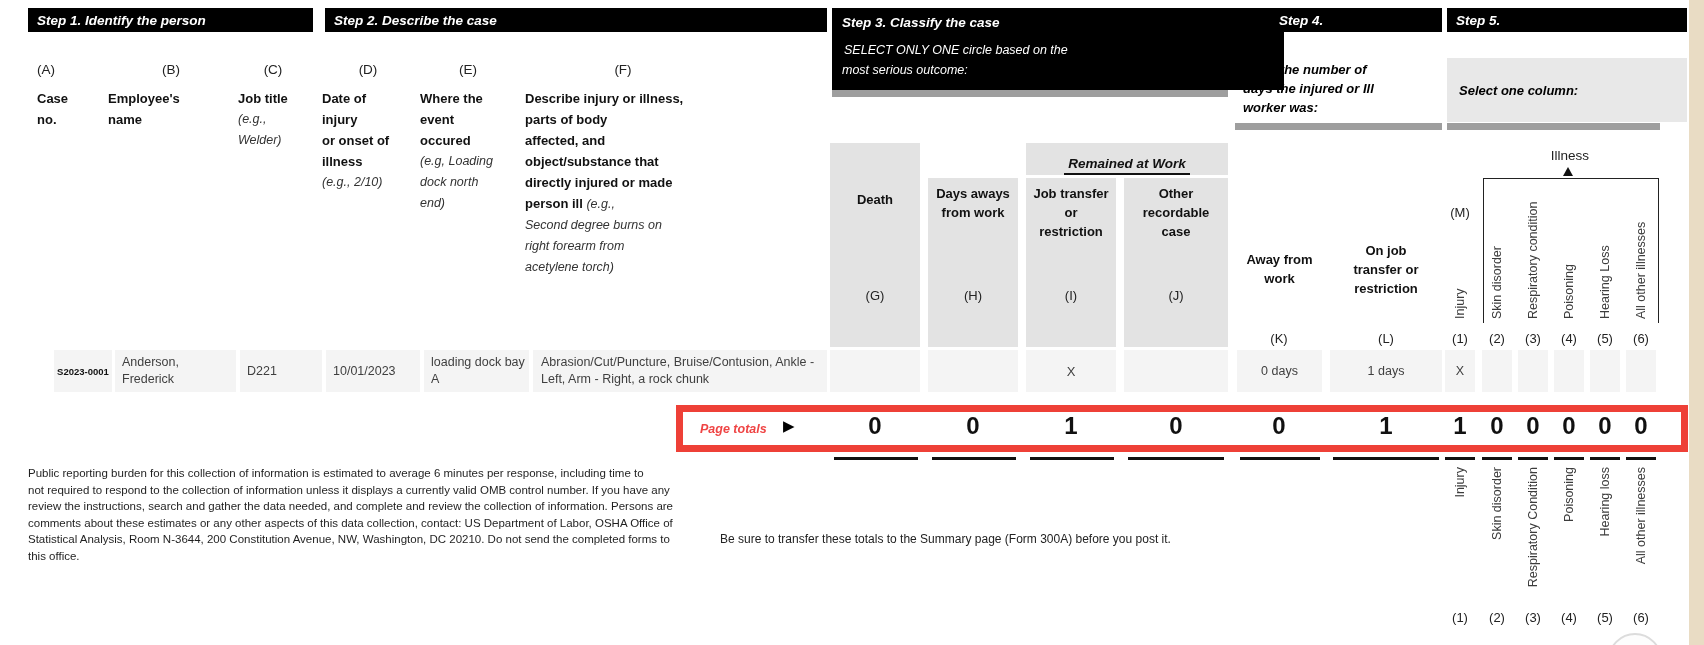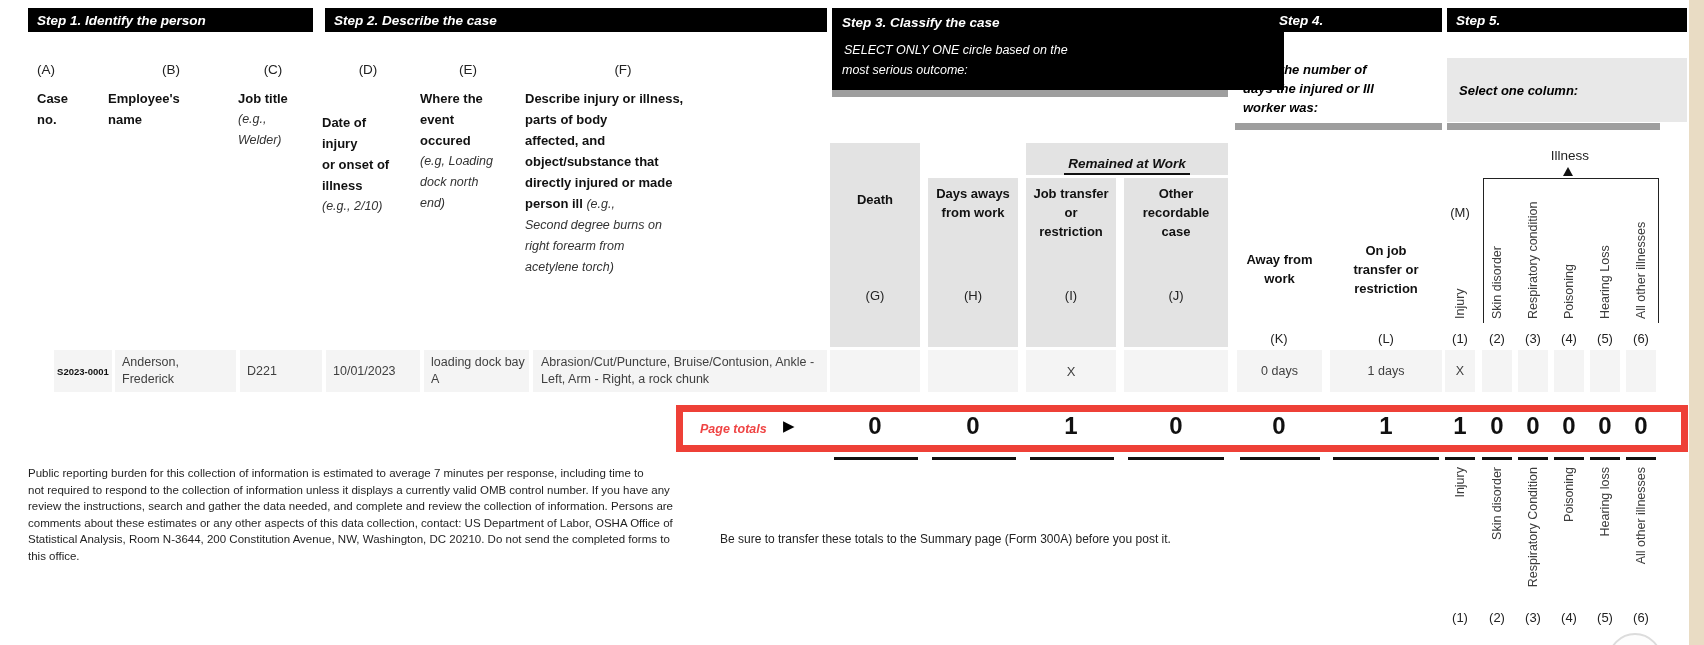--- a/index.html
+++ b/index.html
@@ -93,21 +93,21 @@
   </div>
   <div class="abs tl" style="left:108px;top:88px;width:90px;">
     <div>Employee's</div>
     <div>name</div>
   </div>
   <div class="abs tl" style="left:238px;top:88px;width:64px;">
     <div>Job title</div>
     <div class="ex">(e.g.,</div>
     <div class="ex">Welder)</div>
   </div>
-  <div class="abs tl" style="left:322px;top:88px;width:78px;margin-top:24px;">
+  <div class="abs tl" style="left:322px;top:88px;width:78px;">
     <div>Date of</div>
     <div>injury</div>
     <div>or onset of</div>
     <div>illness</div>
     <div class="ex">(e.g., 2/10)</div>
   </div>
   <div class="abs tl" style="left:420px;top:88px;width:90px;">
     <div>Where the</div>
     <div>event</div>
     <div>occured</div>
@@ -243,21 +243,21 @@
   <div class="rot-down" style="left:1634px;top:464px;"><span>All other illnesses</span></div>
 
   <div class="abs letterrow" style="left:1445px;top:610px;width:30px;">(1)</div>
   <div class="abs letterrow" style="left:1482px;top:610px;width:30px;">(2)</div>
   <div class="abs letterrow" style="left:1518px;top:610px;width:30px;">(3)</div>
   <div class="abs letterrow" style="left:1554px;top:610px;width:30px;">(4)</div>
   <div class="abs letterrow" style="left:1590px;top:610px;width:30px;">(5)</div>
   <div class="abs letterrow" style="left:1626px;top:610px;width:30px;">(6)</div>
 
   <div class="abs fineprint" style="left:28px;top:465px;">
-    <div>Public reporting burden for this collection of information is estimated to average 7 minutes per response, including time to</div>
+    <div>Public reporting burden for this collection of information is estimated to average 6 minutes per response, including time to</div>
     <div>not required to respond to the collection of information unless it displays a currently valid OMB control number. If you have any</div>
     <div>review the instructions, search and gather the data needed, and complete and review the collection of information. Persons are</div>
     <div>comments about these estimates or any other aspects of this data collection, contact: US Department of Labor, OSHA Office of</div>
     <div>Statistical Analysis, Room N-3644, 200 Constitution Avenue, NW, Washington, DC 20210. Do not send the completed forms to</div>
     <div>this office.</div>
   </div>
   <div class="abs noteline" style="left:720px;top:532px;">Be sure to transfer these totals to the Summary page (Form 300A) before you post it.</div>
 
   <div class="abs beige" style="left:1689px;top:0px;width:15px;height:645px;"></div>
   <div class="abs fab" style="left:1608px;top:633px;width:50px;height:50px;"></div>

